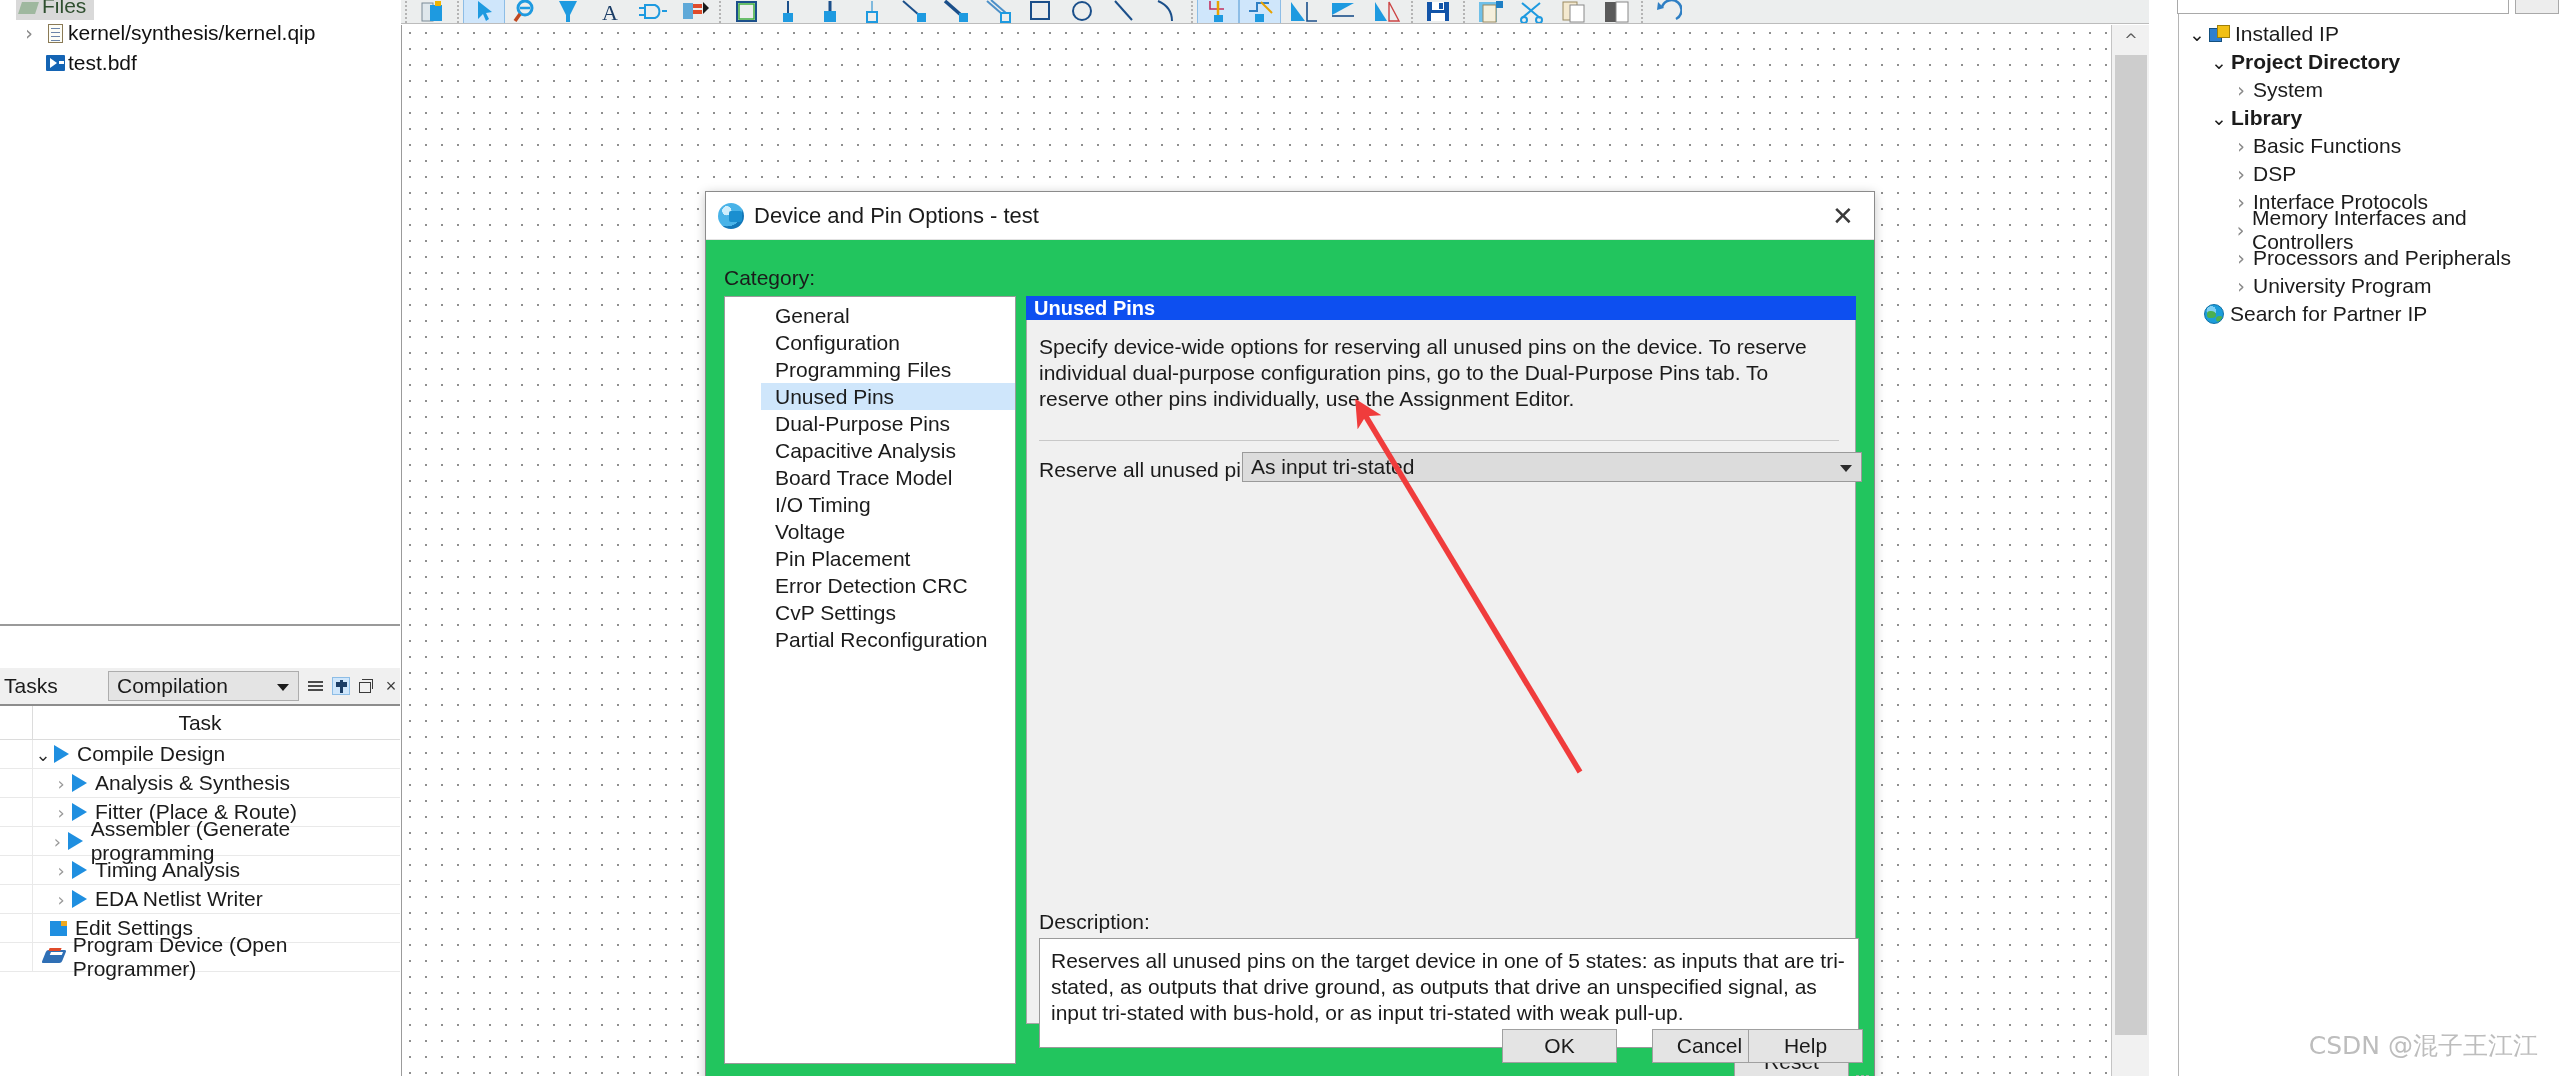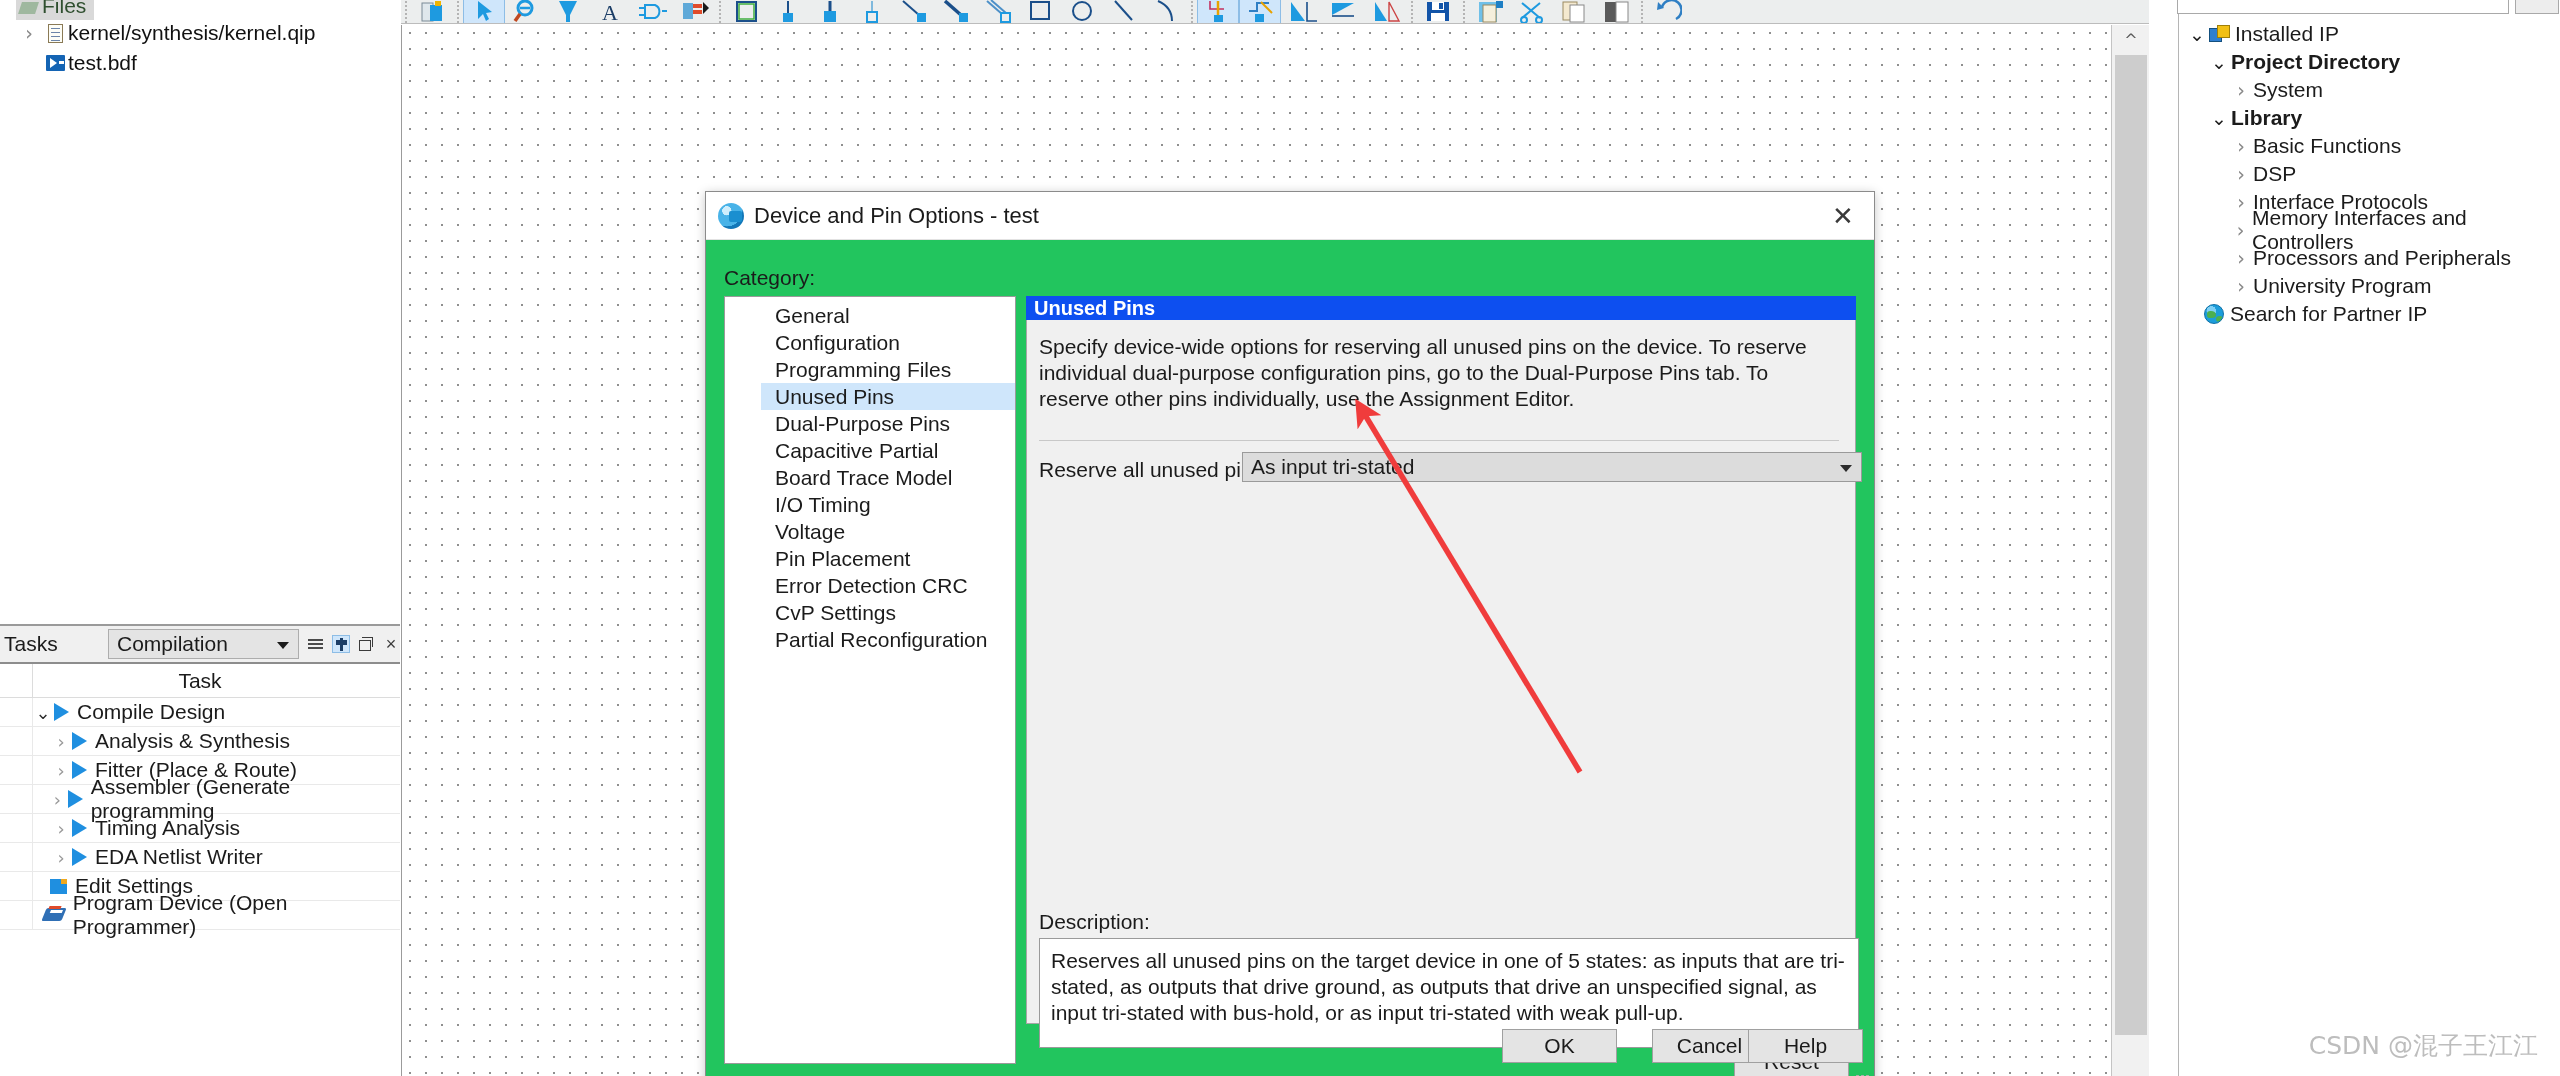--- a/index.html
+++ b/index.html
@@ -53,21 +53,21 @@
     content:""; position:absolute; right:1px; top:6px; width:5px; height:3px; background:#fff;
   }
 
   
   #tasks-panel {
     position:absolute; left:0; top:624px; width:400px; height:452px; background:#fff;
     border-top: 2px solid #9a9a9a;
   }
   .tasks-header {
     position: relative; height: 38px; background: #f0f0f0;
-    border-bottom: 2px solid #8d8d8d; display:flex; align-items:center;
+    border-bottom: 2px solid #8d8d8d; display:flex; align-items:center;margin-top:42px;
   }
   .tasks-title { padding-left:4px; font-size:21px; width:116px; }
   .combo-compile {
     width: 205px; height: 30px; background:#e4e4e4; border:1px solid #adadad;
     display:flex; align-items:center; padding-left:8px; font-size:21px; position:relative;
   }
   .combo-compile .carat {
     position:absolute; right:9px; top:12px;
     border-left:6px solid transparent; border-right:6px solid transparent; border-top:7px solid #1b1b1b;
   }
@@ -665,21 +665,21 @@
 
     <div id="dlg-body">
       <div id="cat-label">Category:</div>
 
       <div id="cat-list">
         <div class="cat-item">General</div>
         <div class="cat-item">Configuration</div>
         <div class="cat-item">Programming Files</div>
         <div class="cat-item selected">Unused Pins</div>
         <div class="cat-item">Dual-Purpose Pins</div>
-        <div class="cat-item">Capacitive Partial</div>
+        <div class="cat-item">Capacitive Analysis</div>
         <div class="cat-item">Board Trace Model</div>
         <div class="cat-item">I/O Timing</div>
         <div class="cat-item">Voltage</div>
         <div class="cat-item">Pin Placement</div>
         <div class="cat-item">Error Detection CRC</div>
         <div class="cat-item">CvP Settings</div>
         <div class="cat-item">Partial Reconfiguration</div>
       </div>
 
       <div id="pane">

